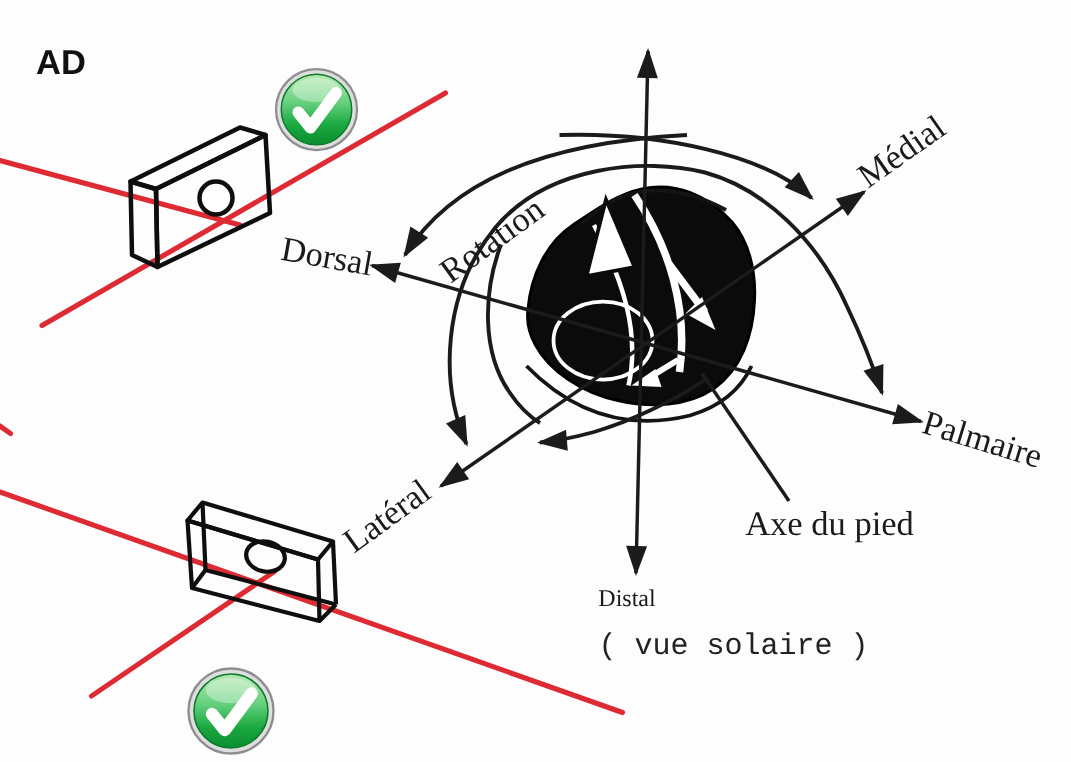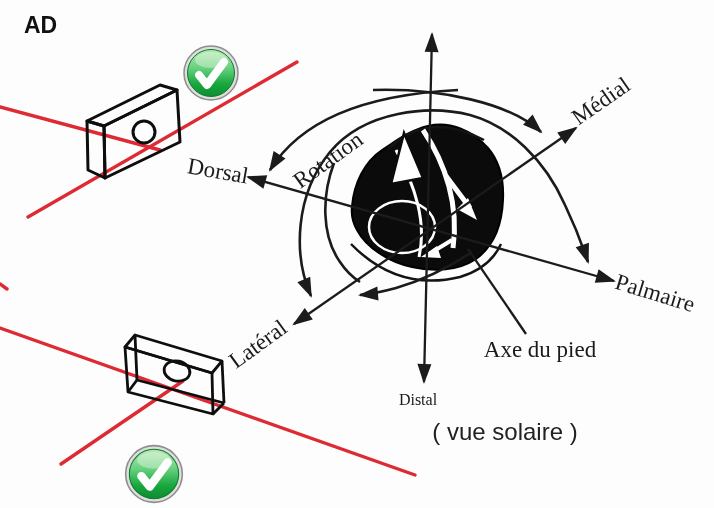--- a/index.html
+++ b/index.html
@@ -12,28 +12,28 @@
   .lbl{
     position:absolute;transform:translate(-50%,-50%);
     color:#1b1b1b;font-size:23px;white-space:nowrap;line-height:1;
     user-select:none;
   }
   .lbl.rot-m35{transform:translate(-50%,-50%) rotate(-35deg);}
   .lbl.rot-m36{transform:translate(-50%,-50%) rotate(-36deg);}
   .lbl.rot-p10{transform:translate(-50%,-50%) rotate(10deg);}
   .lbl.rot-p17{transform:translate(-50%,-50%) rotate(17deg);}
   .corner{
-    position:absolute;left:24px;top:14px;
+    position:absolute;left:24px;top:30px;
     font-family:"Liberation Sans","DejaVu Sans",sans-serif;
     font-weight:bold;font-size:23px;color:#111;line-height:1;
   }
   .caption{
     position:absolute;transform:translate(-50%,-50%);
-    font-family:Liberation Sans, sans-serif;
-    font-size:24px;color:#222;white-space:nowrap;line-height:1;margin-left:16px;
+    font-family:Liberation Mono, monospace;
+    font-size:20px;color:#222;white-space:nowrap;line-height:1;
   }
 </style>
 </head>
 <body>
 
 <div class="stage">
 
   <svg width="714" height="508" viewBox="0 0 714 508">
     <defs>
       <marker id="arrE" markerUnits="userSpaceOnUse" markerWidth="22" markerHeight="16" refX="19" refY="8" orient="auto">
@@ -132,18 +132,18 @@
   <div class="lbl rot-m35" style="left:601px;top:101px;">Médial</div>
 
   <div class="lbl rot-p10" style="left:218px;top:171px;">Dorsal</div>
 
   <div class="lbl rot-m36" style="left:328px;top:160px;">Rotation</div>
 
   <div class="lbl rot-m36" style="left:258px;top:344px;">Latéral</div>
 
   <div class="lbl rot-p17" style="left:655px;top:293px;">Palmaire</div>
 
-  <div class="lbl" style="left:540px;top:349px;">Axe du pied</div>
+  <div class="lbl" style="left:553px;top:349px;">Axe du pied</div>
 
   <div class="lbl" style="left:418px;top:400px;font-size:16px;">Distal</div>
 
   <div class="caption" style="left:489px;top:432px;">( vue solaire )</div>
 </div>
 
 </body></html>

